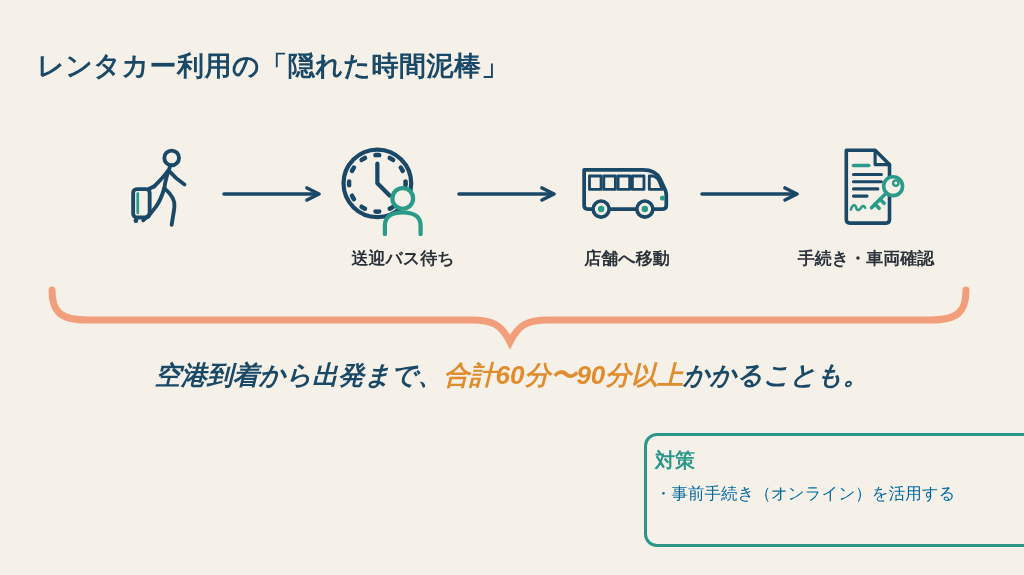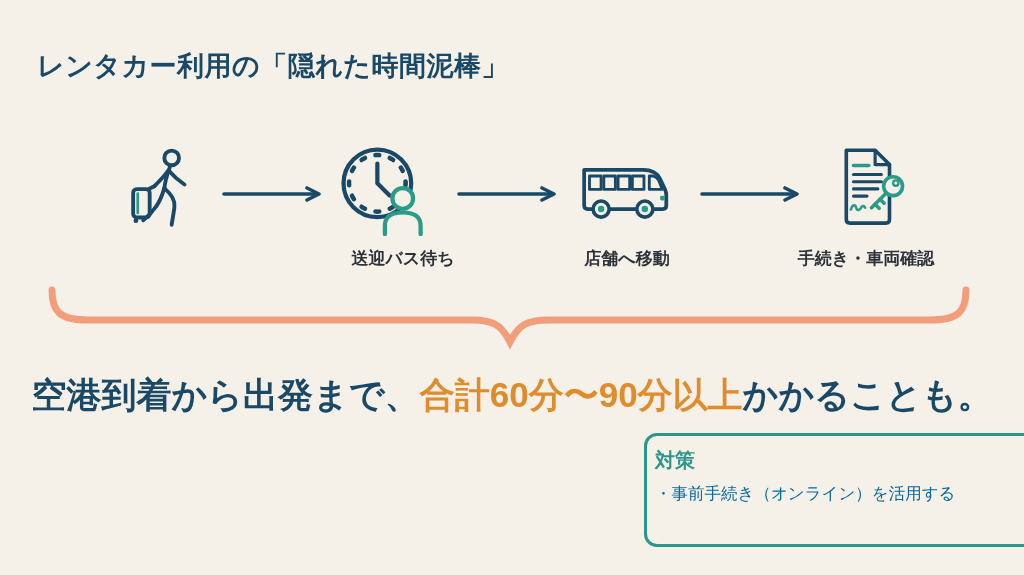--- a/index.html
+++ b/index.html
@@ -17,23 +17,23 @@
   }
   .flow{position:absolute;inset:0;}
   .icon-wrap{position:absolute;}
   .step-label{
     position:absolute;top:247px;transform:translateX(-50%);
     font-size:17px;font-weight:bold;color:#2b323a;white-space:nowrap;
   }
   .arrow{position:absolute;top:186px;}
   .brace{position:absolute;left:0;top:284px;}
   .summary{
-    position:absolute;left:0;top:372px;width:1024px;
-    text-align:center;font-size:35px;font-weight:bold;
-    color:#1a4968;white-space:nowrap;
+    position:absolute;left:0;top:358px;width:1024px;
+    text-align:center;font-size:26px;font-weight:bold;
+    color:#1a4968;white-space:nowrap;font-style:italic;
   }
   .summary .hl{color:#e08c2d;}
   .cm-box{
     position:absolute;left:644px;top:433px;width:418px;height:114px;
     box-sizing:border-box;border:3px solid #2b968a;border-radius:13px;
     padding:11px 8px;
   }
   .cm-title{font-size:20px;font-weight:bold;color:#2b968a;}
   .cm-item{font-size:16.5px;color:#0369a1;margin-top:9px;white-space:nowrap;}
 </style>

